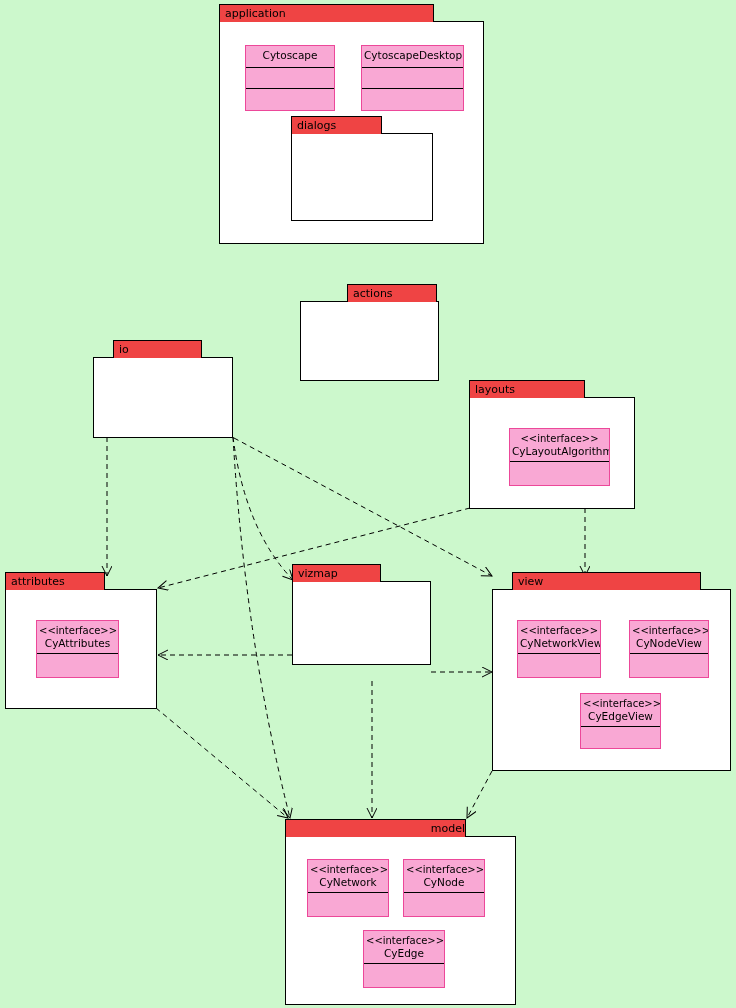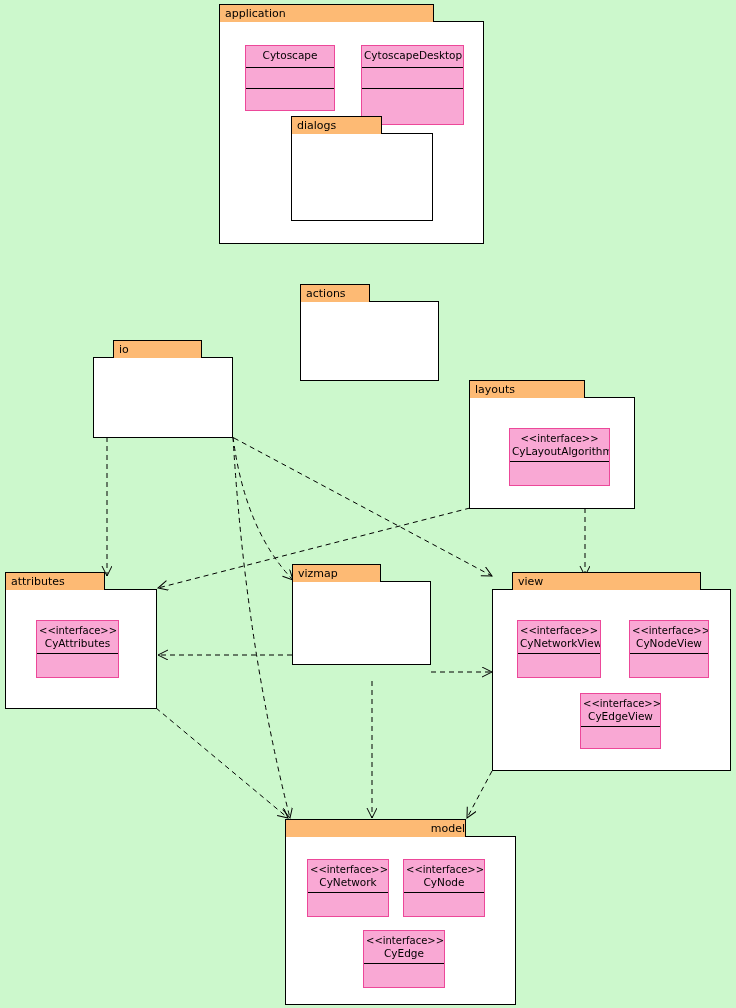--- a/index.html
+++ b/index.html
@@ -32,21 +32,21 @@
   
   .pkg {
     position: absolute;
     z-index: 10;
   }
   .pkg-tab {
     position: absolute;
     left: 0;
     top: 0;
     box-sizing: border-box;
-    background: #fdba74;
+    background: #ef4444;
     border: 1px solid #000000;
     border-bottom: none;
     font-size: 11px;
     line-height: 15px;
     color: #000000;
     padding: 1px 0 0 5px;
     white-space: nowrap;
     overflow: hidden;
     z-index: 3;
   }
@@ -138,38 +138,38 @@
     <div class="pkg-body" style="left:0px; top:17px; width:265px; height:223px;"></div>
 
     <div class="cls" style="left:26px; top:41px; width:90px; height:66px;">
       <div class="cls-head" style="height:22px;">
         <span class="cls-name">Cytoscape</span>
       </div>
       <div class="cls-attrs split" style="height:21px;"></div>
       <div class="cls-ops" style="height:21px;"></div>
     </div>
 
-    <div class="cls" style="left:142px; top:41px; width:103px; height:80px;">
+    <div class="cls" style="left:142px; top:41px; width:103px; height:66px;">
       <div class="cls-head" style="height:22px;">
         <span class="cls-name">CytoscapeDesktop</span>
       </div>
       <div class="cls-attrs split" style="height:21px;"></div>
       <div class="cls-ops" style="height:21px;"></div>
     </div>
 
     <div class="pkg" style="left:72px; top:112px; width:142px; height:105px;">
       <div class="pkg-tab" style="width:91px; height:18px;">
         <span>dialogs</span>
       </div>
       <div class="pkg-body" style="left:0px; top:17px; width:142px; height:88px;"></div>
     </div>
   </div>
 
   <div class="pkg" style="left:300px; top:284px; width:139px; height:97px;">
-    <div class="pkg-tab" style="width:70px; height:18px;">
+    <div class="pkg-tab" style="width:90px; height:18px;margin-left:47px;">
       <span>actions</span>
     </div>
     <div class="pkg-body" style="left:0px; top:17px; width:139px; height:80px;"></div>
   </div>
 
   <div class="pkg" style="left:93px; top:340px; width:140px; height:98px;">
     <div class="pkg-tab" style="width:89px; height:18px;margin-left:20px;">
       <span>io</span>
     </div>
     <div class="pkg-body" style="left:0px; top:17px; width:140px; height:81px;"></div>

